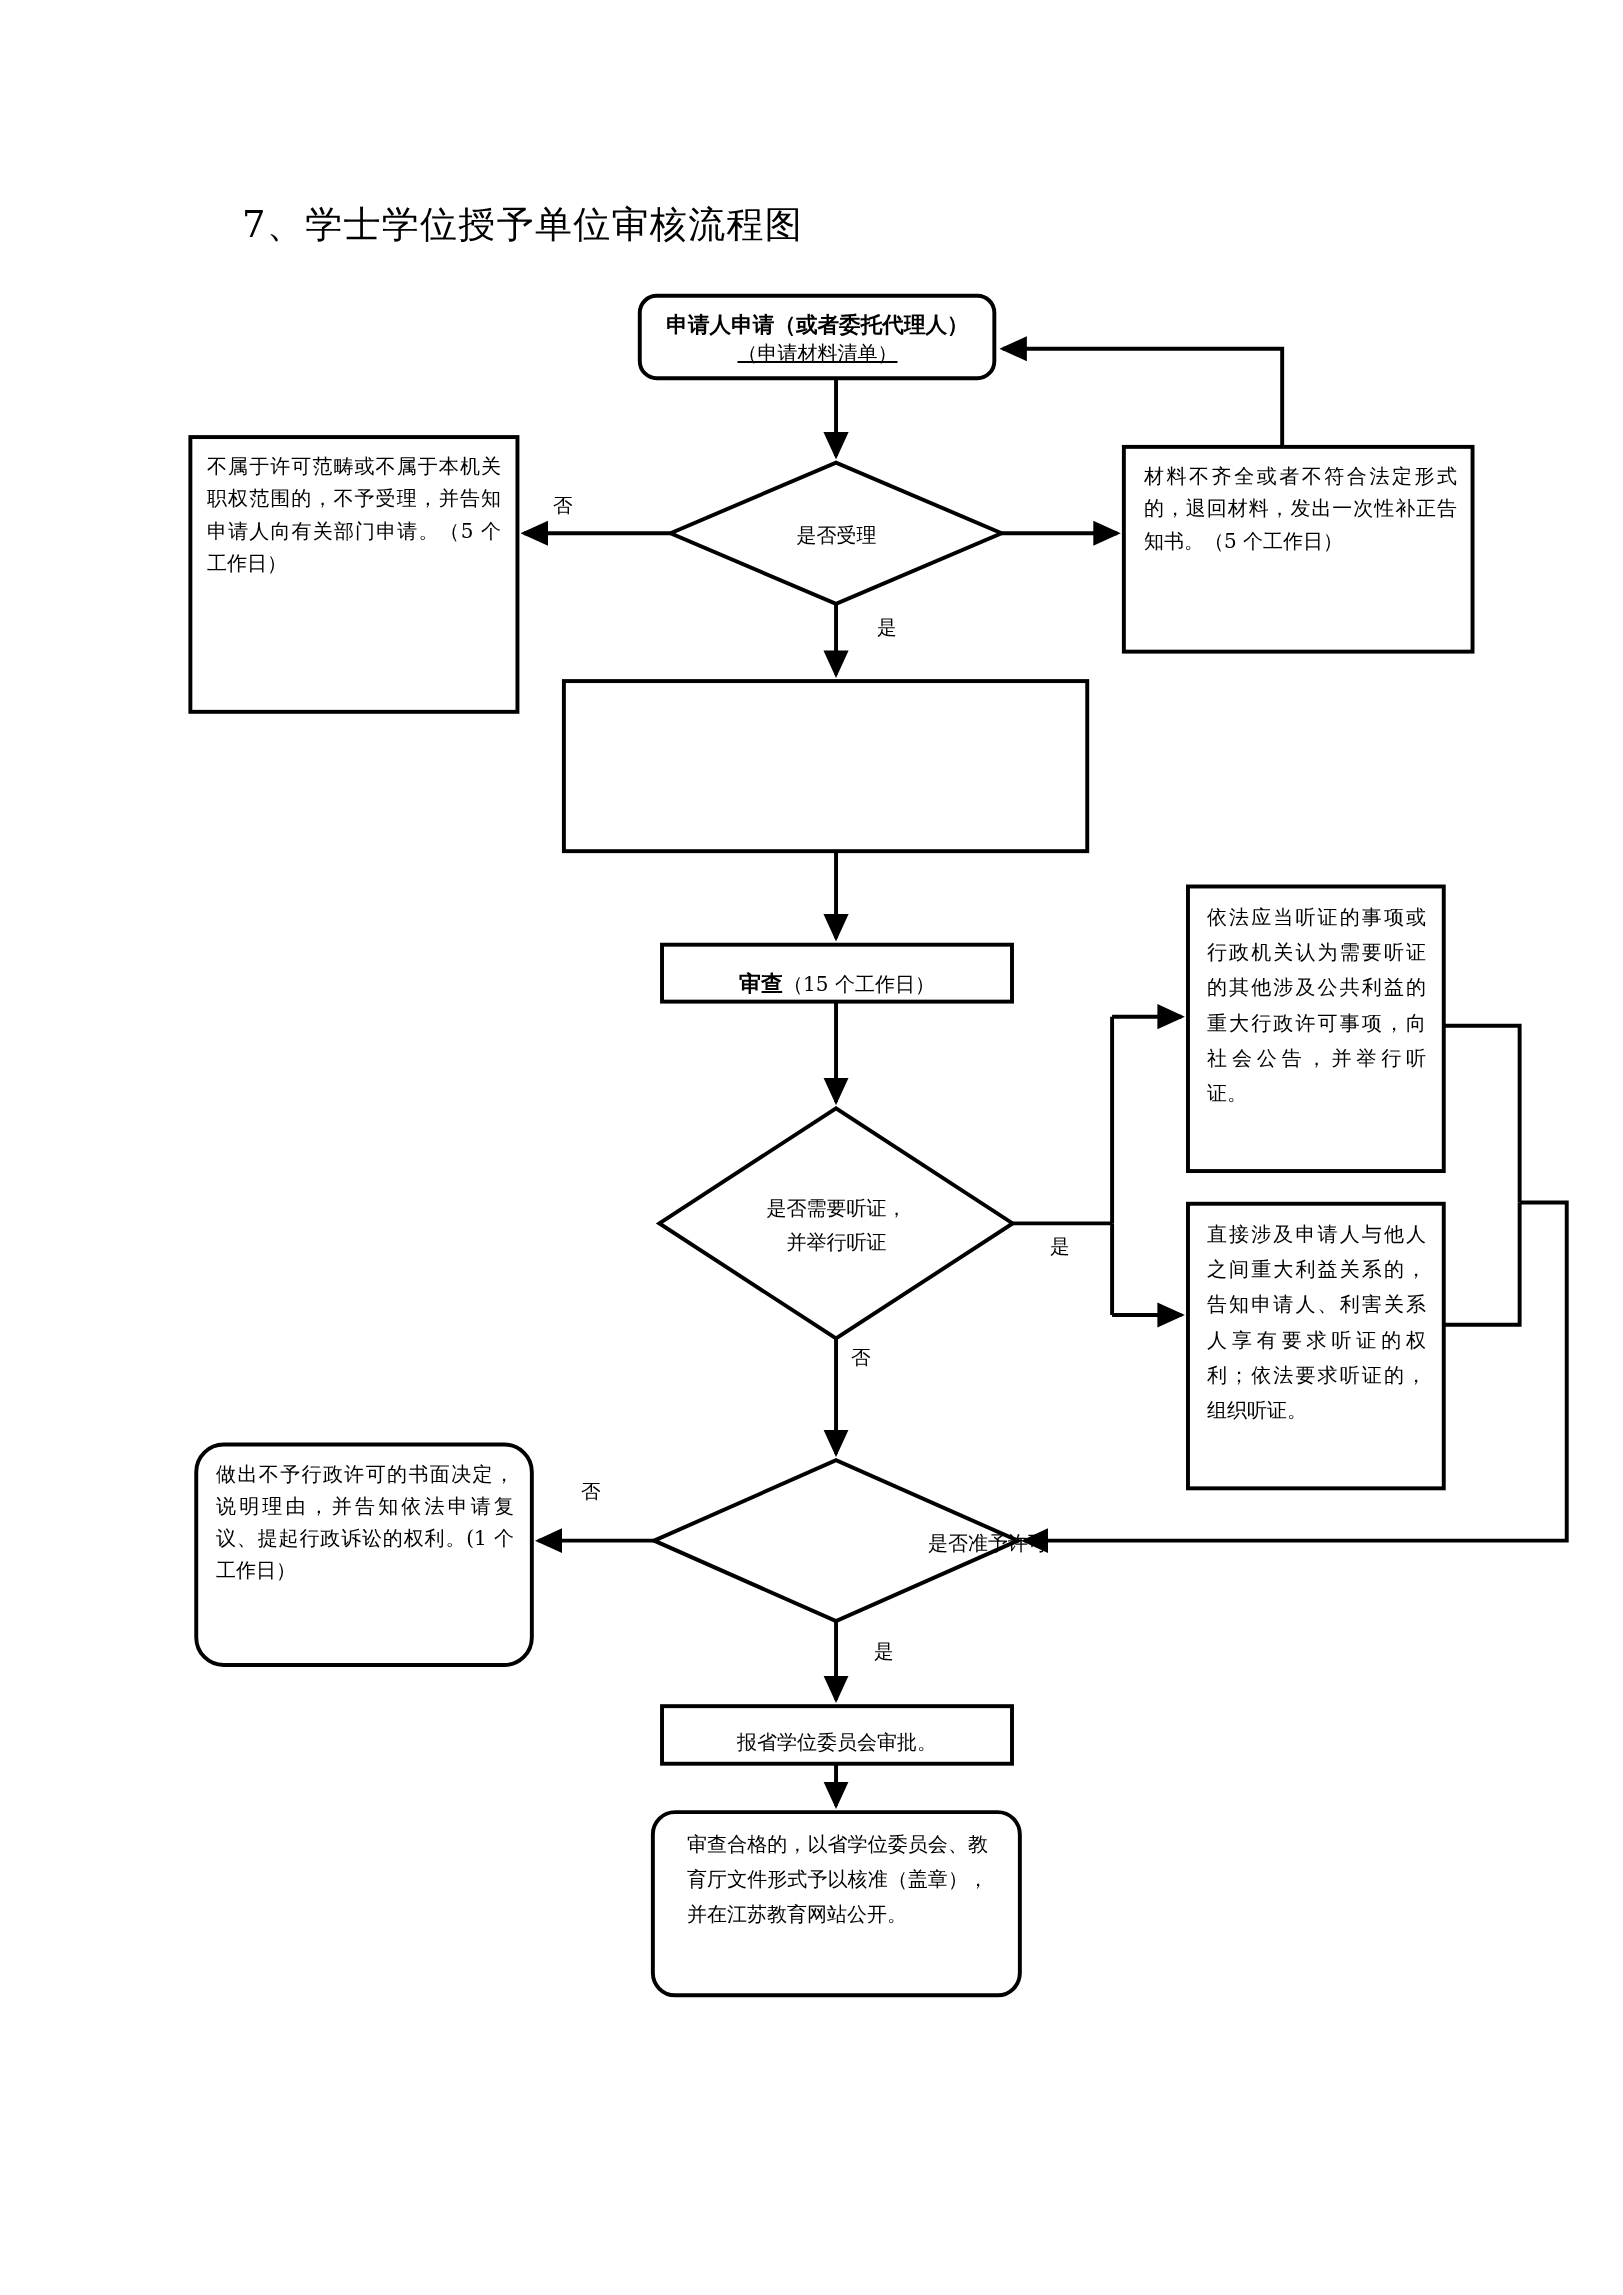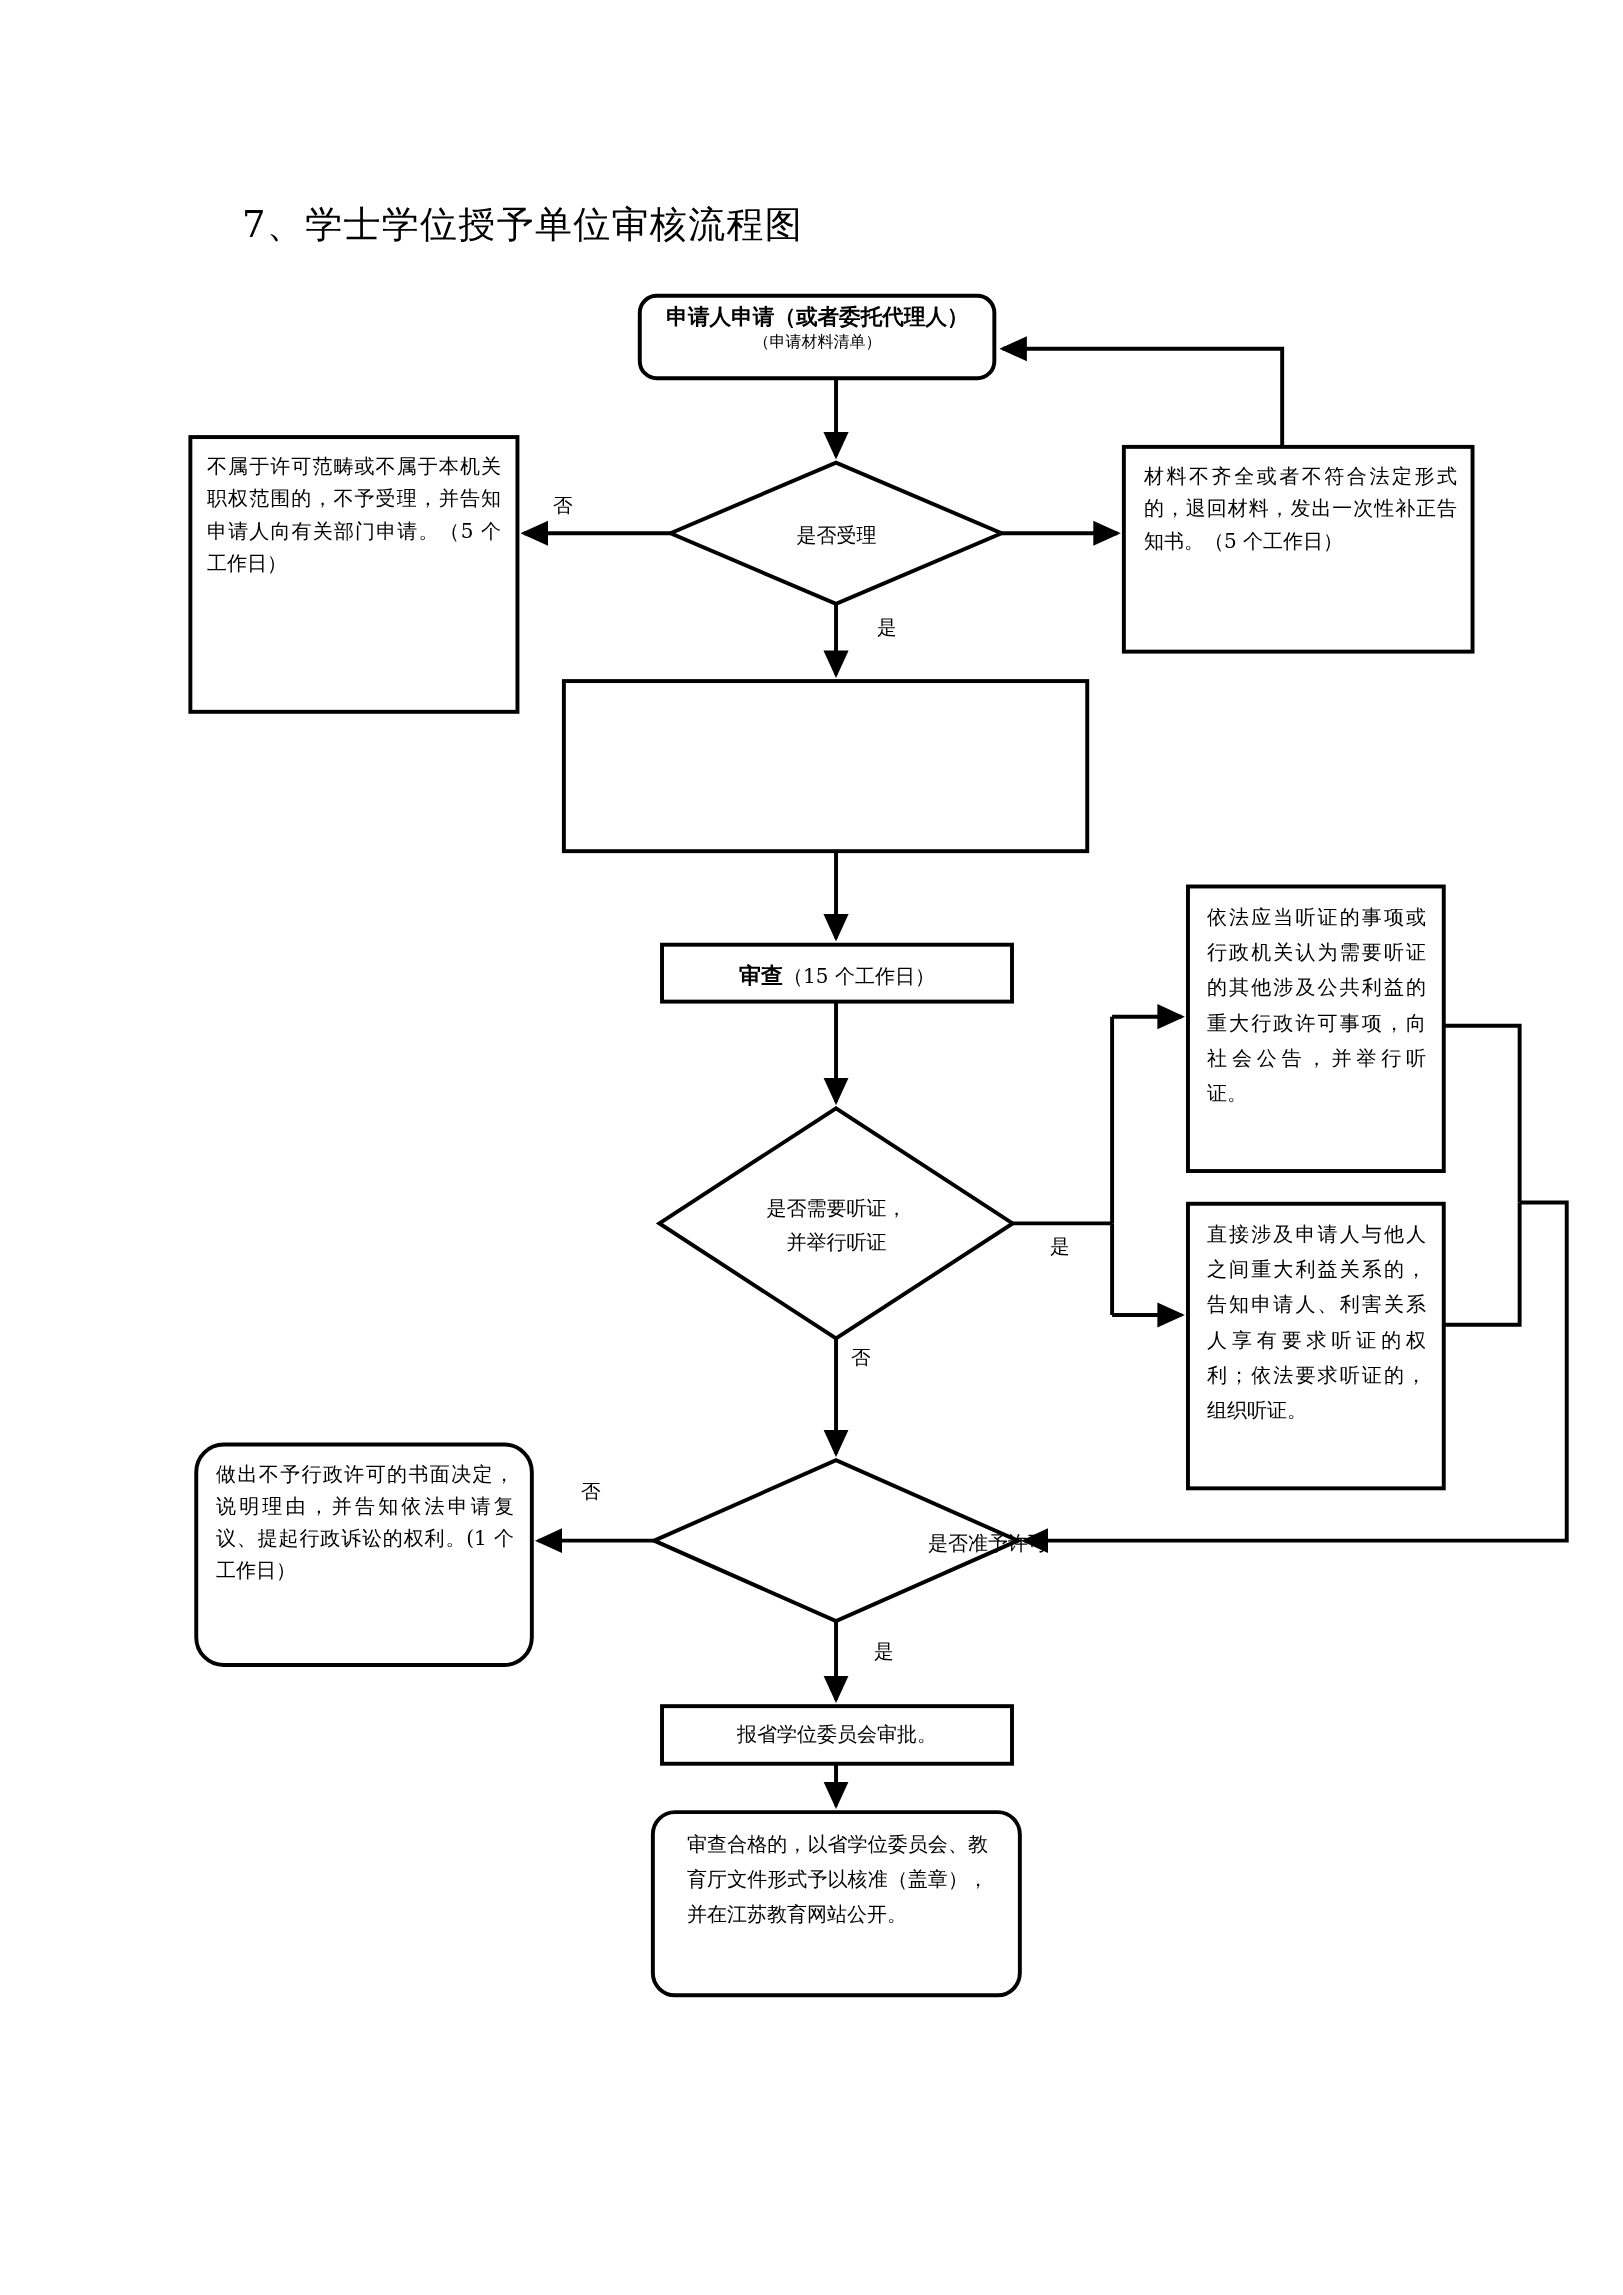--- a/index.html
+++ b/index.html
@@ -21,21 +21,21 @@
   }
   
   .tb{
     position:absolute;
     font-family:"DejaVu Serif","Liberation Serif",serif;
     font-size:20px;
     line-height:1.62;
     color:#000;
     box-sizing:border-box;
   }
-  .tb.center{text-align:center;}
+  .tb.center{text-align:center;margin-top:8px;}
   .tb.just{text-align:left;}
   .bold{font-weight:bold;}
   .lbl{
     position:absolute;
     font-family:"DejaVu Serif","Liberation Serif",serif;
     font-size:19.6px;
     line-height:1;
   }
 </style>
 </head>
@@ -119,21 +119,21 @@
 
       <line x1="1278" y1="2696" x2="1278" y2="2760" marker-end="url(#arrow)"></line>
 
     </g>
   </svg>
 
   <div class="ttl" style="left:242px;top:200px;">7、学士学位授予单位审核流程图</div>
 
   <div class="tb center" style="left:643px;top:302px;width:349px;">
     <div class="bold" style="font-size:21.6px;line-height:1.35;">申请人申请（或者委托代理人）</div>
-    <div style="font-size:16px;line-height:1.4;">（申请材料清单）</div>
+    <div style="font-size:20px;line-height:1.4;text-decoration:underline;">（申请材料清单）</div>
   </div>
 
   <div class="tb" style="left:671px;top:519px;width:331px;text-align:center;">
     <span>是否受理</span>
   </div>
 
   <div class="tb just" style="left:207px;top:450px;width:294px;text-align:justify;text-align-last:left;">
     <span>不属于许可范畴或不属于本机关职权范围的，不予受理，并告知申请人向有关部门申请。（5 个工作日）</span>
   </div>
 

